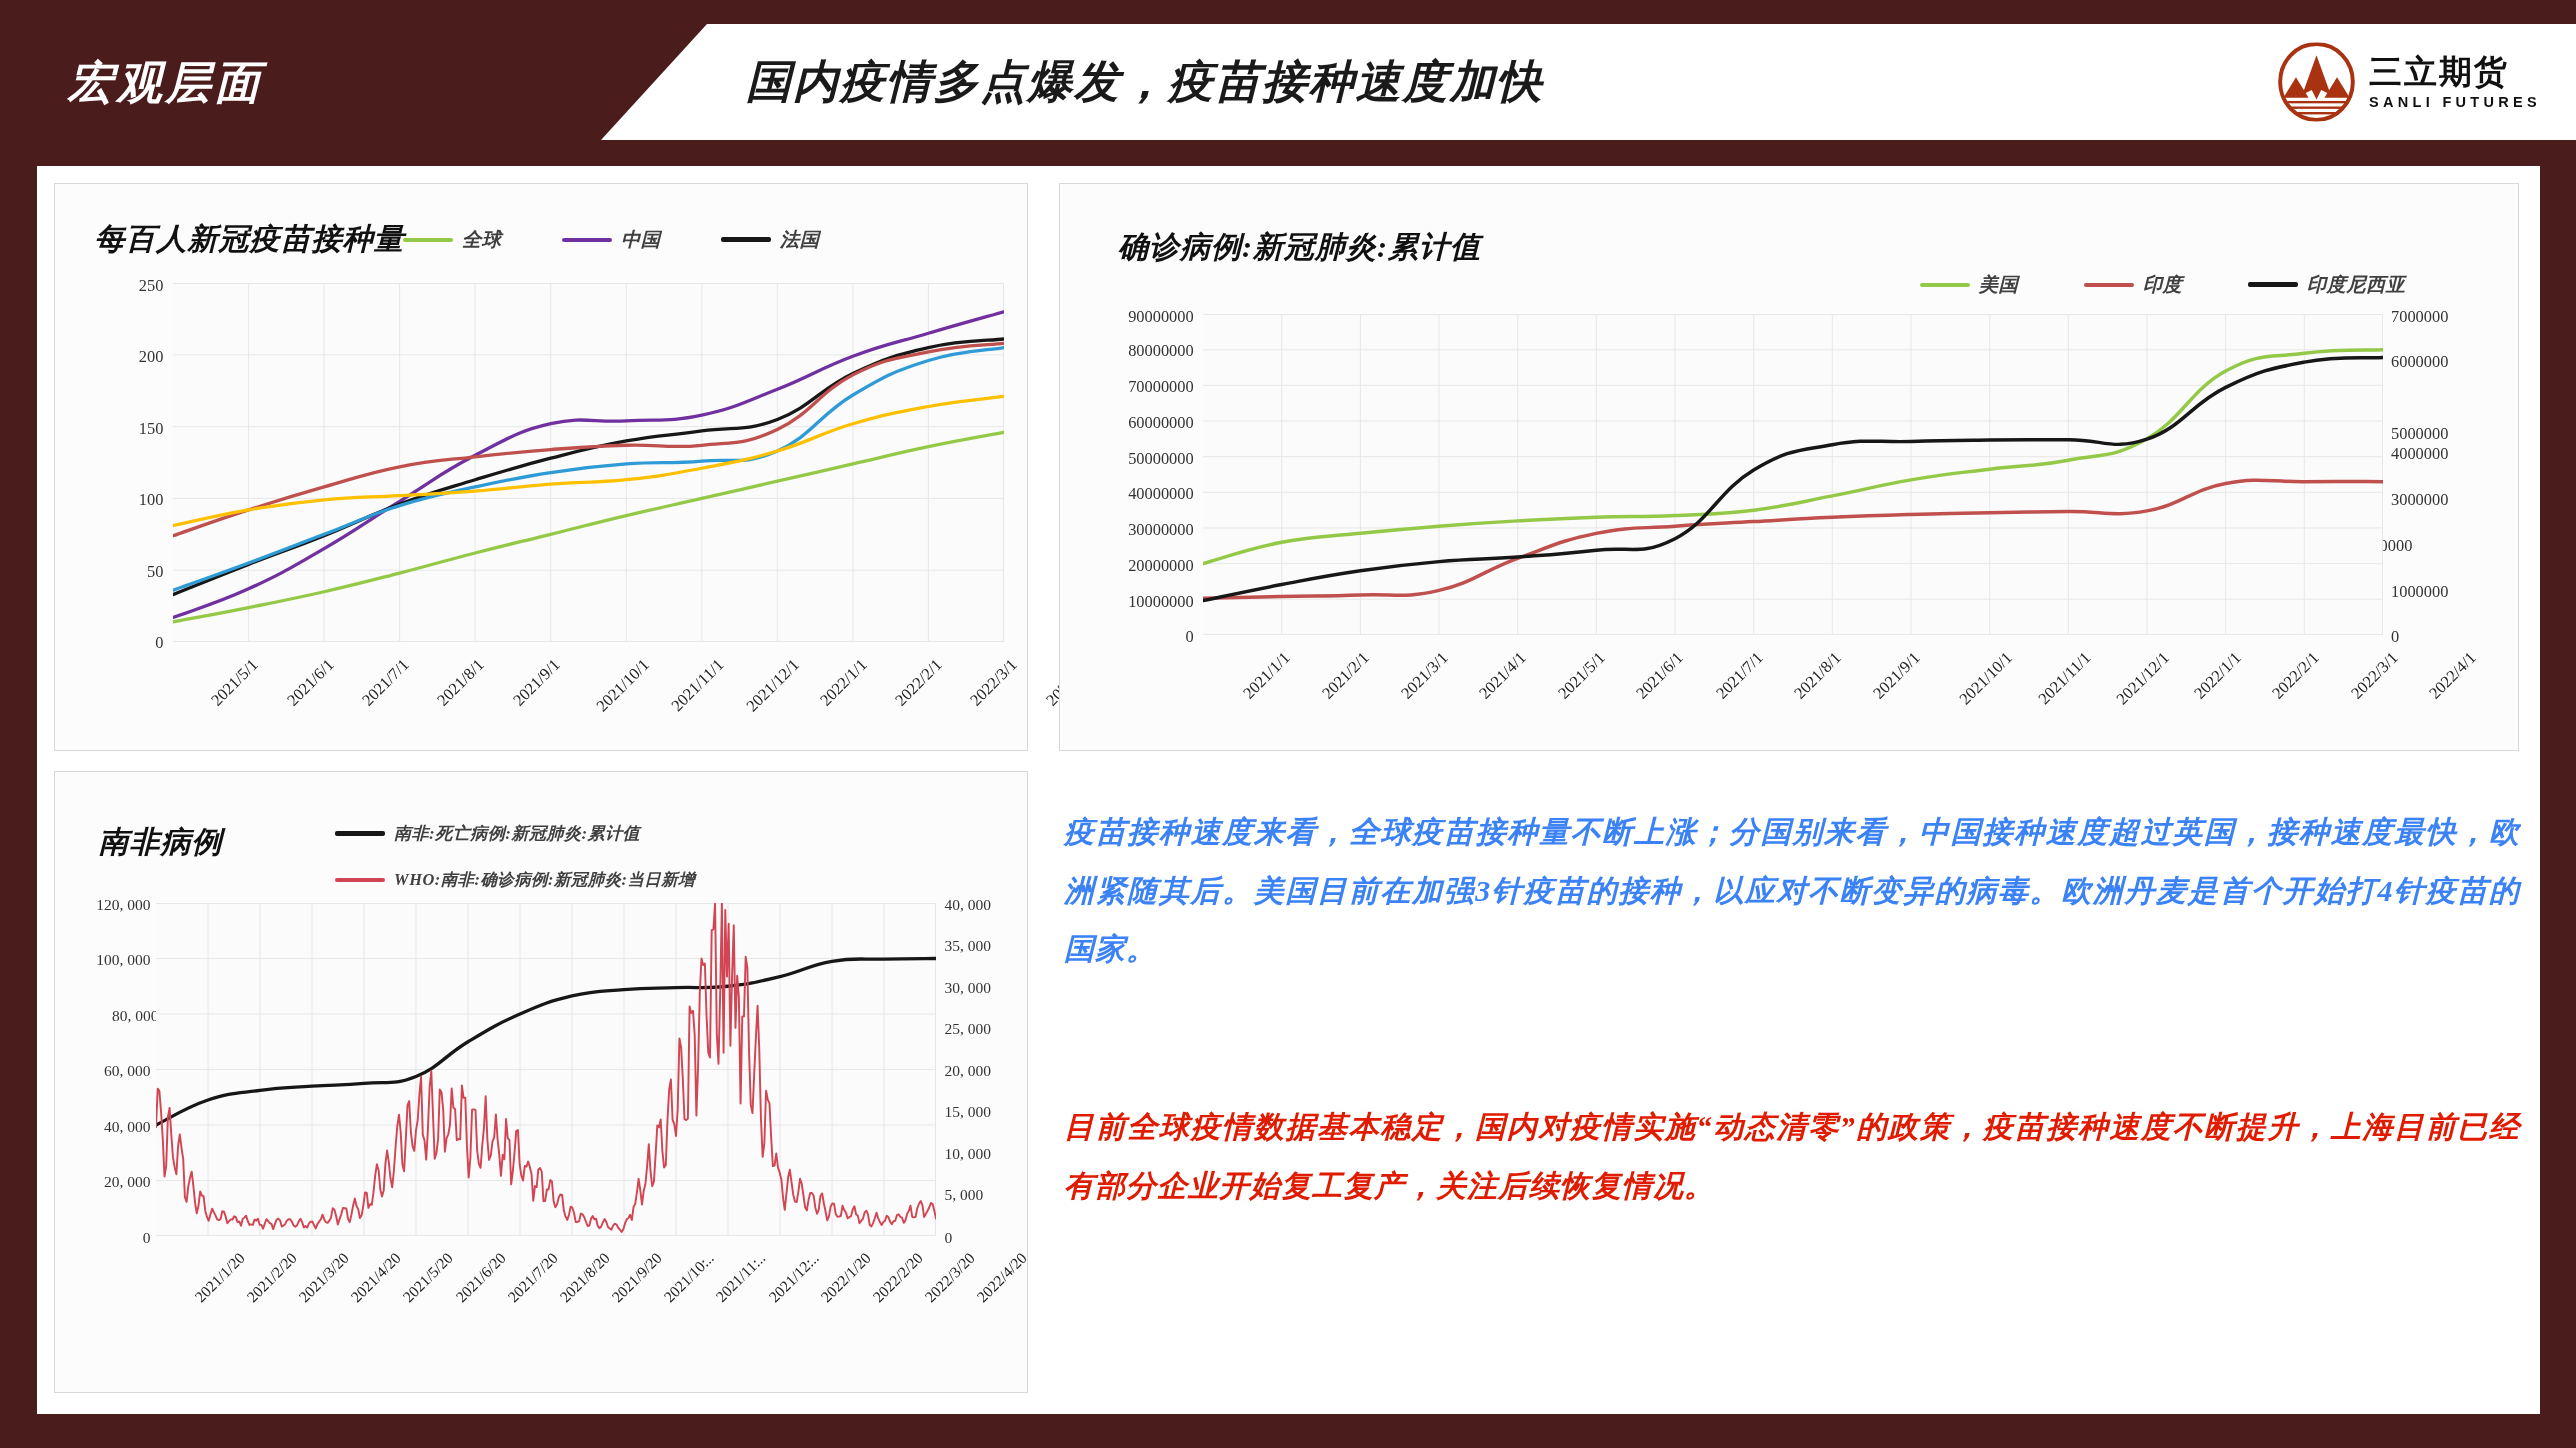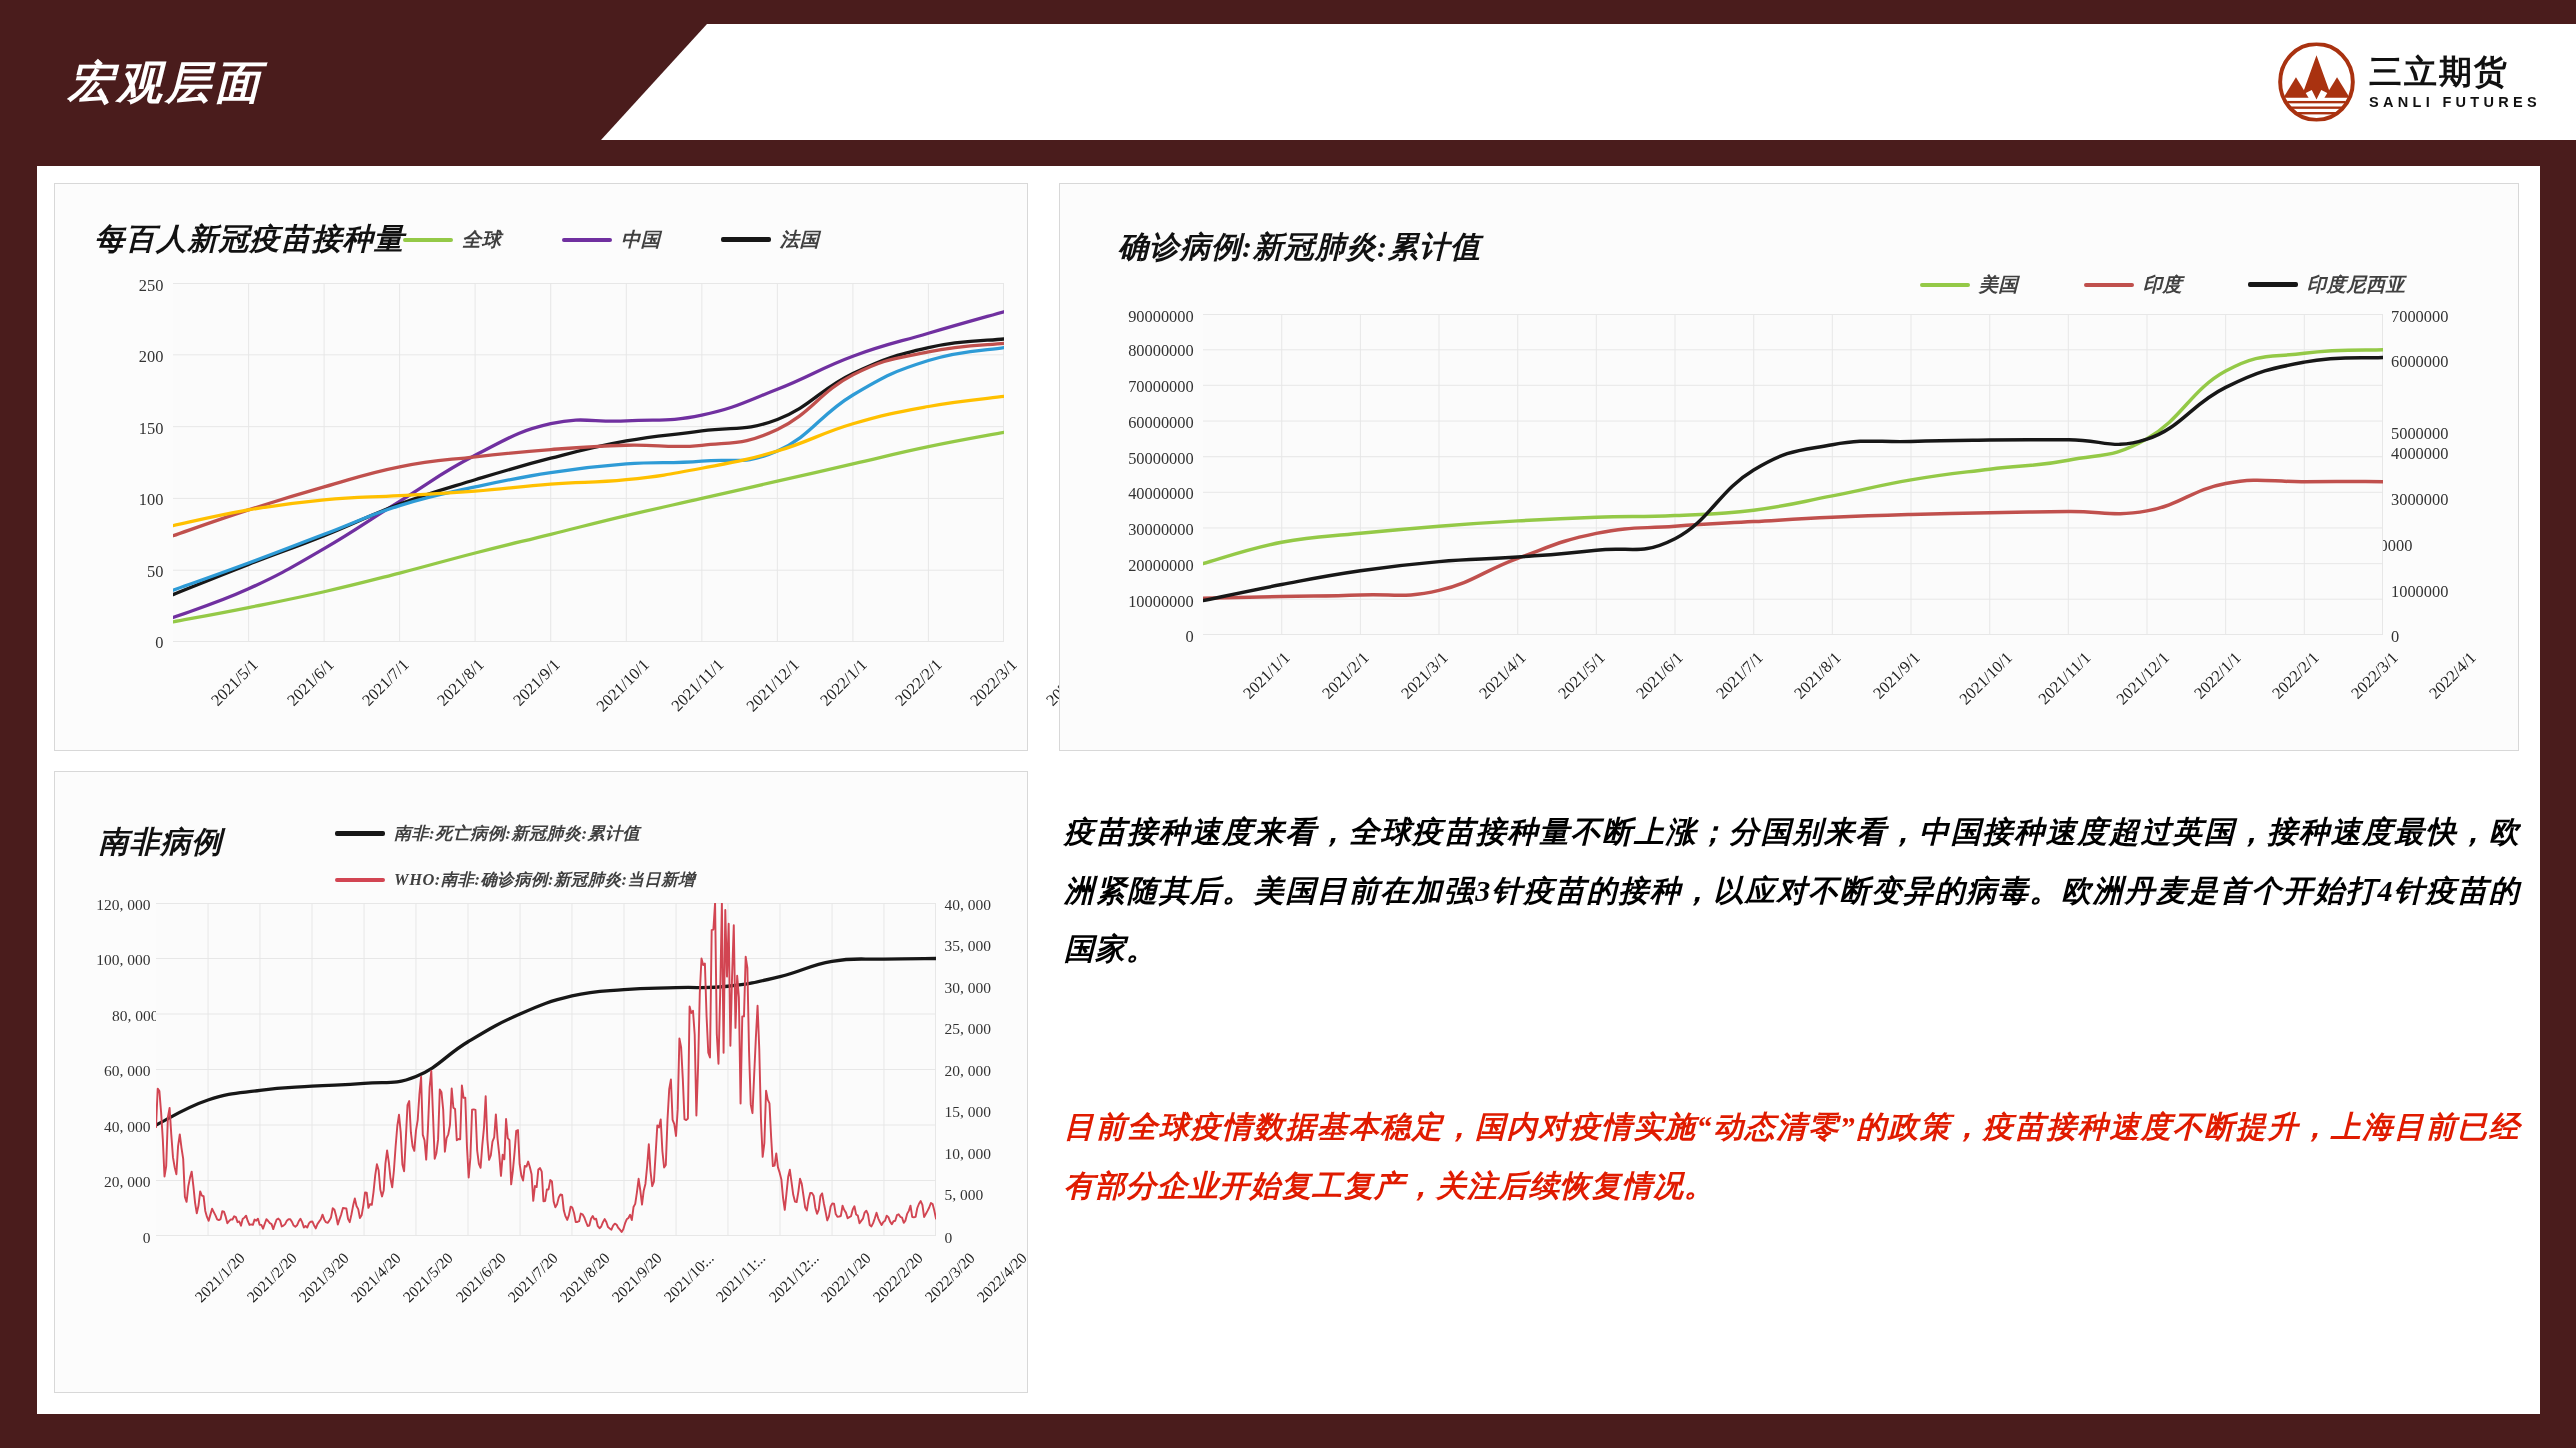--- a/index.html
+++ b/index.html
@@ -73,32 +73,33 @@
   .plot { position: absolute; background: #fbfbfb; overflow: hidden; }
   .plot svg { display: block; width: 100%; height: 100%; }
   .gridline { stroke: #e6e6e6; stroke-width: 1; }
 
   
   .para {
     position: absolute;
     font-size: 30px; line-height: 1.95; font-style: italic; font-weight: bold;
     letter-spacing: 1px; text-align: justify;
   }
-  #para-black { color: #000000; }
+  #para-black { color: #3b82f6; }
   #para-red { color: #e01b00; }
 </style>
 </head>
 <body>
 
 <div id="slide">
 
   <div id="header">
     <div id="header-bg"></div>
     <div id="section-label">宏观层面</div>
     <div id="title-banner">
+      <div id="title-text">国内疫情多点爆发，疫苗接种速度加快</div>
       <div id="logo">
         <svg id="logo-mark" viewBox="0 0 100 100">
           <ellipse cx="50" cy="50" rx="46" ry="48" fill="none" stroke="#A93210" stroke-width="5"></ellipse>
           <path d="M50 16 L68 66 L56 60 L50 72 L44 60 L32 66 Z" fill="#A93210"></path>
           <path d="M24 44 L40 70 L8 70 Z" fill="#A93210"></path>
           <path d="M76 44 L92 70 L60 70 Z" fill="#A93210"></path>
           <rect x="13" y="74" width="74" height="3" fill="#A93210"></rect>
           <rect x="17" y="81" width="66" height="3" fill="#A93210"></rect>
           <rect x="23" y="88" width="54" height="3" fill="#A93210"></rect>
         </svg>

